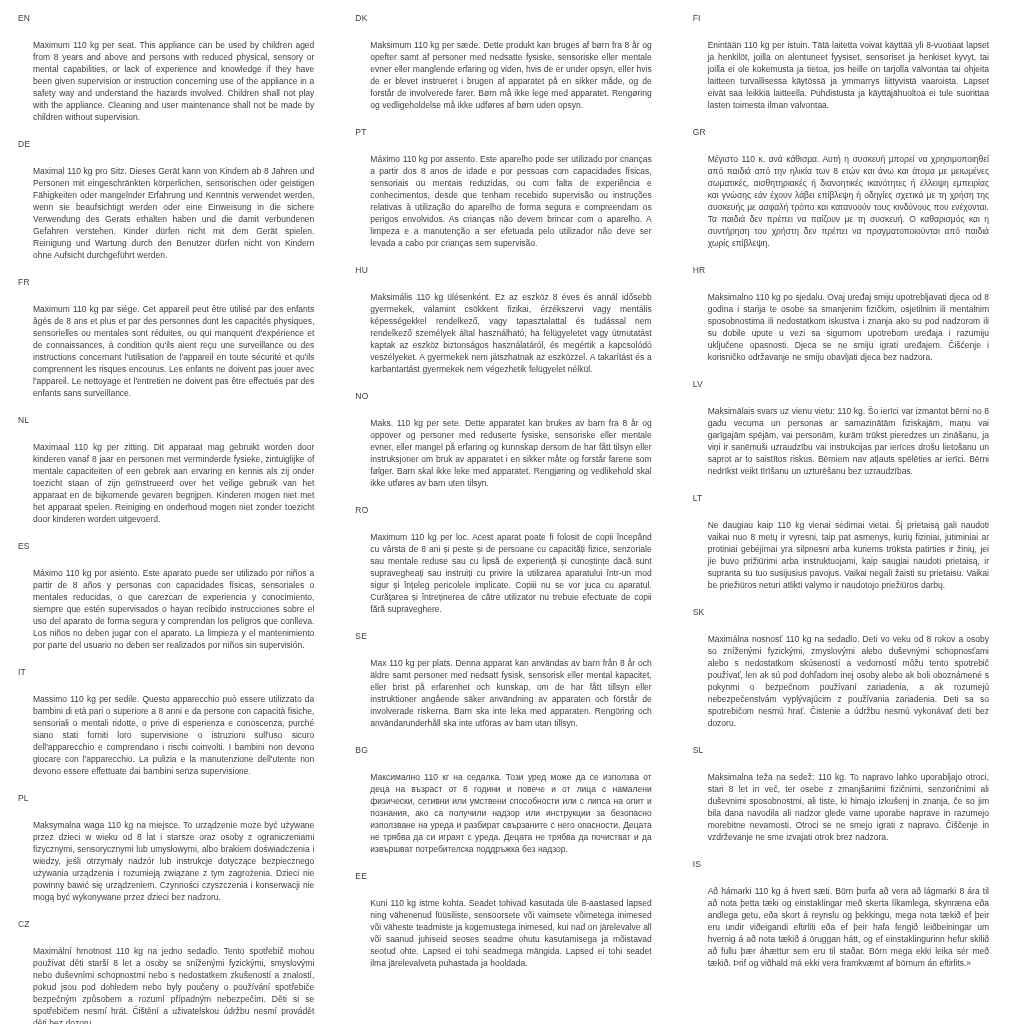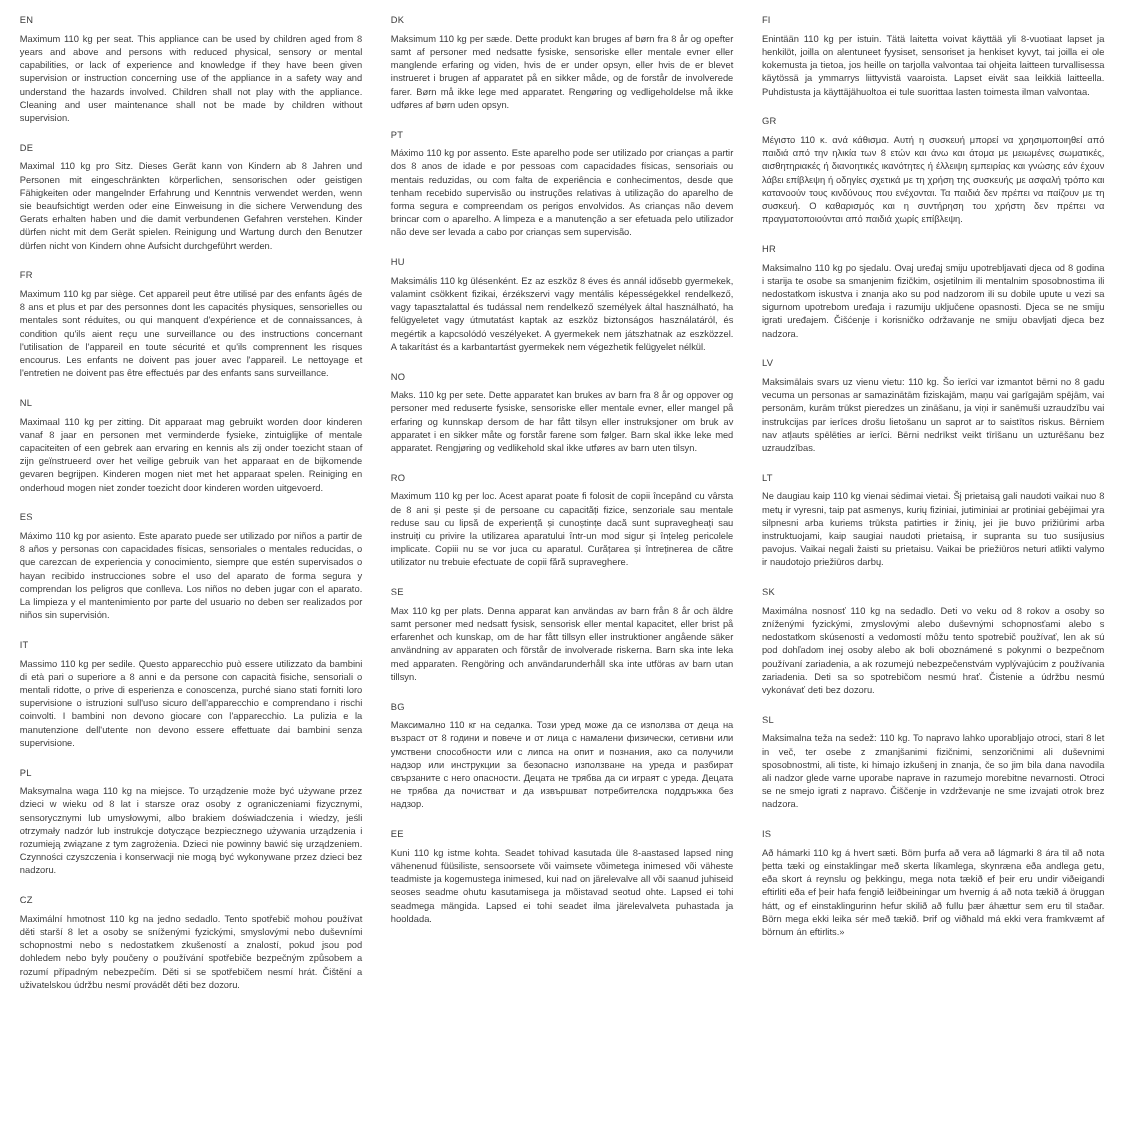--- a/index.html
+++ b/index.html
@@ -19,21 +19,21 @@
   .col { min-width: 0; }
   .block { margin: 0 0 15px 0; }
   .lang {
     font-size: 8.5px;
     line-height: 12px;
     margin: 0 0 5px 0;
     font-weight: normal;
     letter-spacing: 0.2px;
   }
   .text {
-    margin: 0;
+    margin: 15px;
     font-size: 8.5px;
     line-height: 12px;
     text-align: justify;
     word-spacing: 0.2px;
   }
 </style>
 </head>
 <body>
 
 <main class="page">

